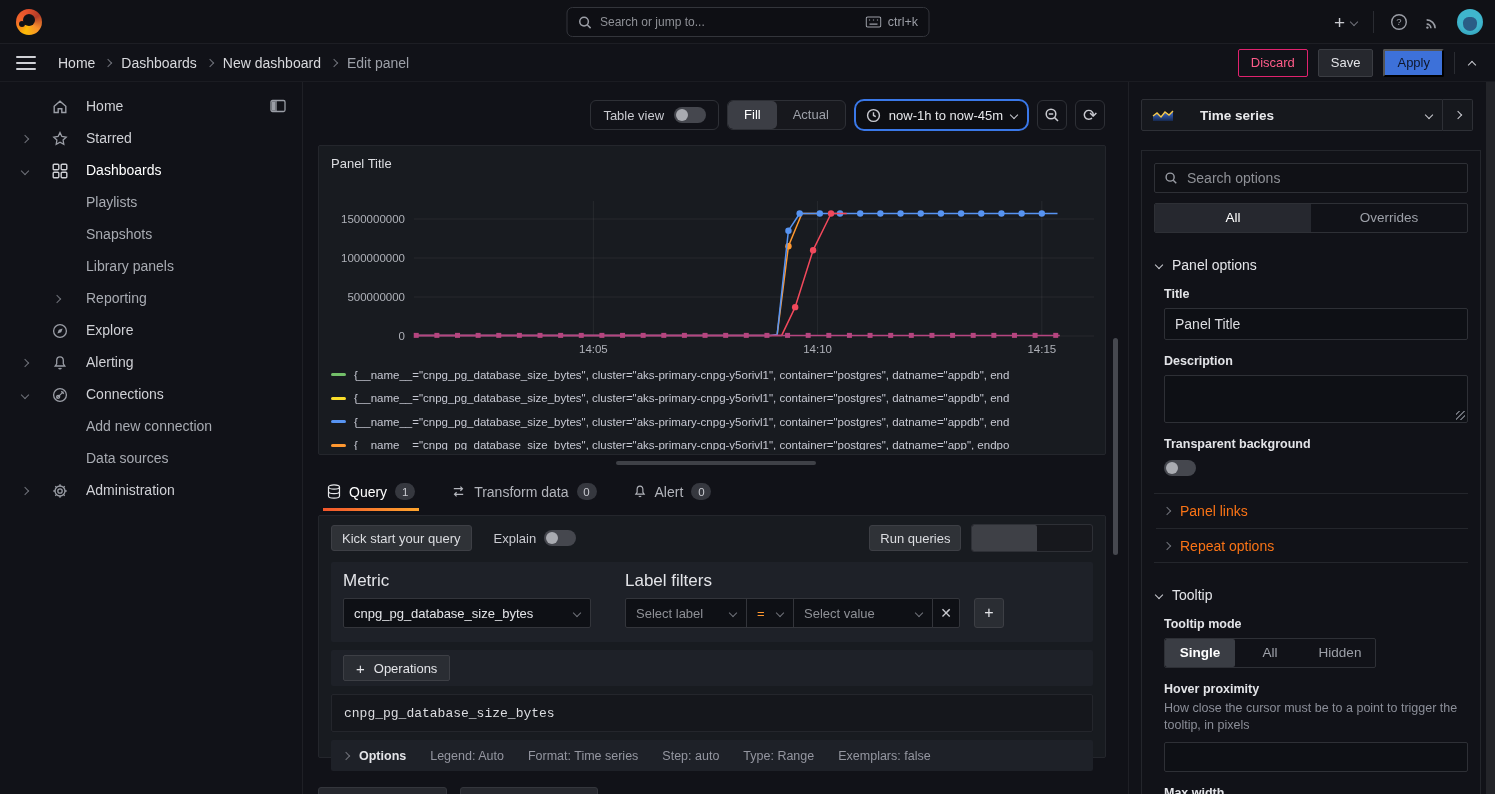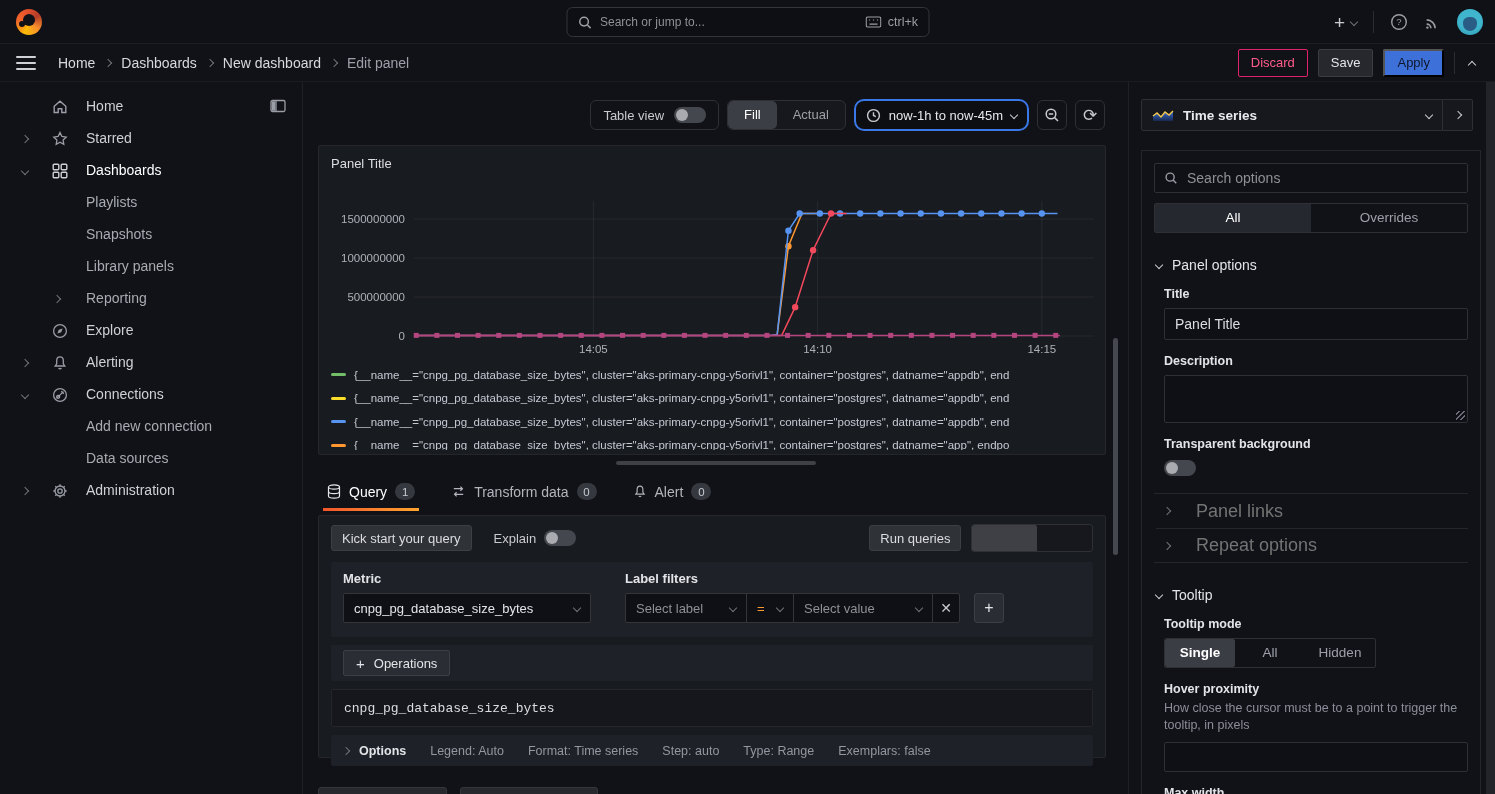--- a/index.html
+++ b/index.html
@@ -80,21 +80,21 @@
   
   .qcard{position:absolute;left:15px;top:433px;width:788px;height:243px;background:#181b20;border:1px solid #24262c;border-radius:2px;padding:8px 12px}
   .qrow1{display:flex;align-items:center;height:28px}
   .btn-sec{height:26px;background:#2f3237;border:1px solid #3d3f45;border-radius:3px;color:#dcdde1;font-size:13px;font-weight:500;display:inline-flex;align-items:center;padding:0 10px;cursor:pointer}
   .explain{display:flex;align-items:center;gap:8px;margin-left:22px;color:#c9cad0;font-size:13px}
   .qrow1 .right{margin-left:auto;display:flex;align-items:center;gap:10px}
   .bcwrap{height:28px;border:1px solid #2e3036;border-radius:3px;background:#17181d;display:flex;overflow:hidden}
   .bcseg{padding:18px 12px;line-height:26px;font-size:13px;color:#c9cad0;cursor:pointer}
   .bcseg.active{background:#3e4046;color:#fff;font-weight:500;border-radius:2px}
   .metric-card{margin-top:10px;background:#1e2128;border-radius:2px;padding:9px 12px 14px}
-  .fieldlabel{font-size:13px;font-weight:700;color:#e3e4e8;margin-bottom:7px}
+  .fieldlabel{font-size:17px;font-weight:400;color:#e3e4e8;margin-bottom:7px}
   .mcol{display:flex;flex-direction:column}
   .dd{height:30px;background:#0e1015;border:1px solid #33353b;border-radius:2px;display:flex;align-items:center;gap:10px;padding:0 10px;font-size:13px;color:#e3e4e8;cursor:pointer}
   .dd .phd{color:#8e9096}
   .ddgroup{display:flex}
   .ddgroup .dd{border-radius:0;margin-left:-1px}
   .ddgroup .dd:first-child{border-radius:2px 0 0 2px;margin-left:0}
   .xbtn{width:28px;height:30px;background:#0e1015;border:1px solid #33353b;margin-left:-1px;display:flex;align-items:center;justify-content:center;color:#c9cad0;font-size:14px;cursor:pointer;border-radius:0 2px 2px 0}
   .plusbtn{width:30px;height:30px;background:#2a2d33;border:1px solid #3d3f45;border-radius:3px;margin-left:14px;display:flex;align-items:center;justify-content:center;color:#e3e4e8;font-size:16px;cursor:pointer}
   .ops-card{margin-top:8px;background:#1e2128;border-radius:2px;padding:5px 12px;height:36px;display:flex;align-items:center}
   .ops-btn{height:26px;background:#2a2d33;border:1px solid #3d3f45;border-radius:2px;color:#e3e4e8;font-size:13px;display:inline-flex;align-items:center;gap:9px;padding:0 12px;cursor:pointer}
@@ -102,37 +102,37 @@
          font-family:"Liberation Mono","DejaVu Sans Mono",monospace;font-size:13px;color:#dcdde1}
   .opts-row{margin-top:8px;background:#1e2128;border-radius:2px;height:31px;display:flex;align-items:center;gap:24px;padding:0 12px}
   .opts-title{display:flex;align-items:center;gap:10px;font-size:12.5px;font-weight:600;color:#e3e4e8}
   .chip{font-size:12.5px;color:#9496a0}
   .stub-btn{position:absolute;height:22px;background:#26282e;border:1px solid #34363c;border-radius:3px}
   .main-scrollbar{position:absolute;left:810px;top:256px;width:5px;height:217px;border-radius:2.5px;background:#46484f;cursor:grab}
   
   .rightbar{position:absolute;left:1128px;top:82px;right:0;bottom:0;background:#111218;border-left:1px solid #1f2026}
   .rb-scroll{position:absolute;right:0;top:0;bottom:0;width:9px;background:#232429}
   .vizrow{position:absolute;left:12px;right:22px;top:17px;height:32px;display:flex}
-  .vizbox{flex:1;height:32px;border:1px solid #2e3036;border-radius:2px 0 0 2px;background:#16181d;display:flex;align-items:center;gap:9px;padding:0 10px;cursor:pointer}
+  .vizbox{flex:1;height:32px;border:1px solid #2e3036;border-radius:2px 0 0 2px;background:#16181d;display:flex;align-items:center;gap:26px;padding:0 10px;cursor:pointer}
   .vizbox .vlabel{font-size:13.5px;font-weight:600;color:#e8e9ec;flex:1}
   .viznext{width:30px;height:32px;border:1px solid #2e3036;border-left:none;border-radius:0 2px 2px 0;background:#16181d;display:flex;align-items:center;justify-content:center;cursor:pointer}
   .optspane{position:absolute;left:12px;right:14px;top:68px;bottom:-1px;border:1px solid #24262c;padding:12px 12px 0}
   .srchopt{height:30px;border:1px solid #2e3036;border-radius:2px;background:#101116;display:flex;align-items:center;gap:9px;padding:0 9px}
   .srchopt .ph{color:#8e9096;font-size:14px}
   .ao-tabs{margin-top:10px;height:30px;border:1px solid #2e3036;border-radius:2px;display:flex;overflow:hidden}
   .ao-tab{flex:1;text-align:center;line-height:28px;font-size:13.5px;color:#9da0a8;cursor:pointer}
   .ao-tab.active{background:#26282f;color:#fff;font-weight:500}
   .sect-head{display:flex;align-items:center;gap:10px;margin:24px 0 0 2px;font-size:14px;font-weight:500;color:#e3e4e8;cursor:pointer}
   .field{margin:14px 0 0 10px}
   .field .flabel{font-size:12.5px;font-weight:600;color:#e3e4e8;margin-bottom:7px}
   .tinput{width:100%;height:32px;background:#0e1015;border:1px solid #2e3036;border-radius:2px;color:#dcdde1;font-size:14px;padding:0 10px;font-family:"Liberation Sans",sans-serif}
   .tarea{position:relative;width:100%;height:48px;background:#0e1015;border:1px solid #2e3036;border-radius:2px}
   .resize-corner{position:absolute;right:2px;bottom:2px;width:9px;height:9px;
      background:repeating-linear-gradient(135deg,transparent 0 2px,#6a6d75 2px 3.5px)}
-  .collapse-row{display:flex;align-items:center;gap:26px;height:34px;margin:0 0 0 2px;padding-left:8px;font-size:18px;font-weight:500;color:#737373;border-top:1px solid #24262c;cursor:pointer}
+  .collapse-row{display:flex;align-items:center;gap:10px;height:34px;margin:0 0 0 2px;padding-left:8px;font-size:14px;font-weight:500;color:#f97316;border-top:1px solid #24262c;cursor:pointer}
   .hr{border-top:1px solid #24262c;margin-top:14px}
   .radio-group{display:flex;height:30px;border:1px solid #2e3036;border-radius:2px;width:212px;overflow:hidden}
   .radio-seg{flex:1;text-align:center;line-height:28px;font-size:13.5px;color:#9da0a8;cursor:pointer}
   .radio-seg.active{background:#3a3d44;color:#fff;font-weight:600;border-radius:2px}
   .desc{font-size:12.5px;color:#8b8e98;line-height:1.35;margin:4px 0 8px}
 </style>
 </head>
 <body>
 
 <div id="app">

